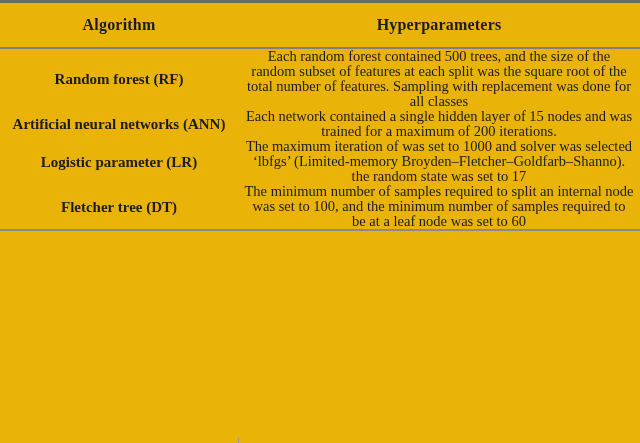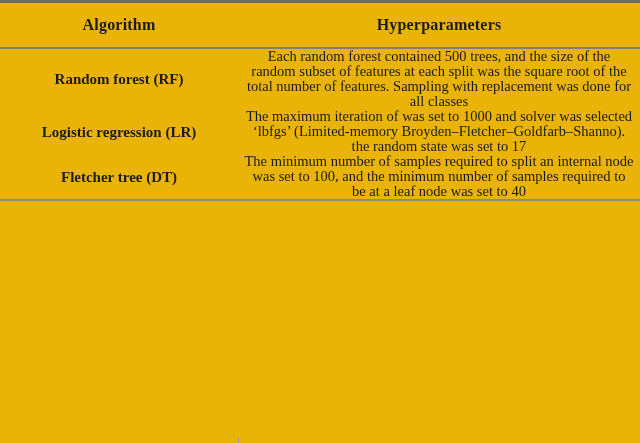--- a/index.html
+++ b/index.html
@@ -73,23 +73,27 @@
         <th>Algorithm</th>
         <th>Hyperparameters</th>
       </tr>
     </thead>
     <tbody>
       <tr>
         <td class="alg">Random forest (RF)</td>
         <td class="hyp">Each random forest contained 500 trees, and the size of the random subset of features at each split was the square root of the total number of features. Sampling with replacement was done for all classes</td>
       </tr>
       <tr>
-        <td class="alg">Logistic regression (LR)</td>
+        <td class="alg">Artificial neural networks (ANN)</td>
+        <td class="hyp">Each network contained a single hidden layer of 15 nodes and was trained for a maximum of 200 iterations.</td>
+      </tr>
+      <tr>
+        <td class="alg">Logistic parameter (LR)</td>
         <td class="hyp">The maximum iteration of was set to 1000 and solver was selected ‘lbfgs’ (Limited-memory Broyden–Fletcher–Goldfarb–Shanno). the random state was set to 17</td>
       </tr>
       <tr>
         <td class="alg">Fletcher tree (DT)</td>
-        <td class="hyp">The minimum number of samples required to split an internal node was set to 100, and the minimum number of samples required to be at a leaf node was set to 40</td>
+        <td class="hyp">The minimum number of samples required to split an internal node was set to 100, and the minimum number of samples required to be at a leaf node was set to 60</td>
       </tr>
     </tbody>
   </table>
   <div class="next-row-tick"></div>
 </div>
 
 </body></html>

